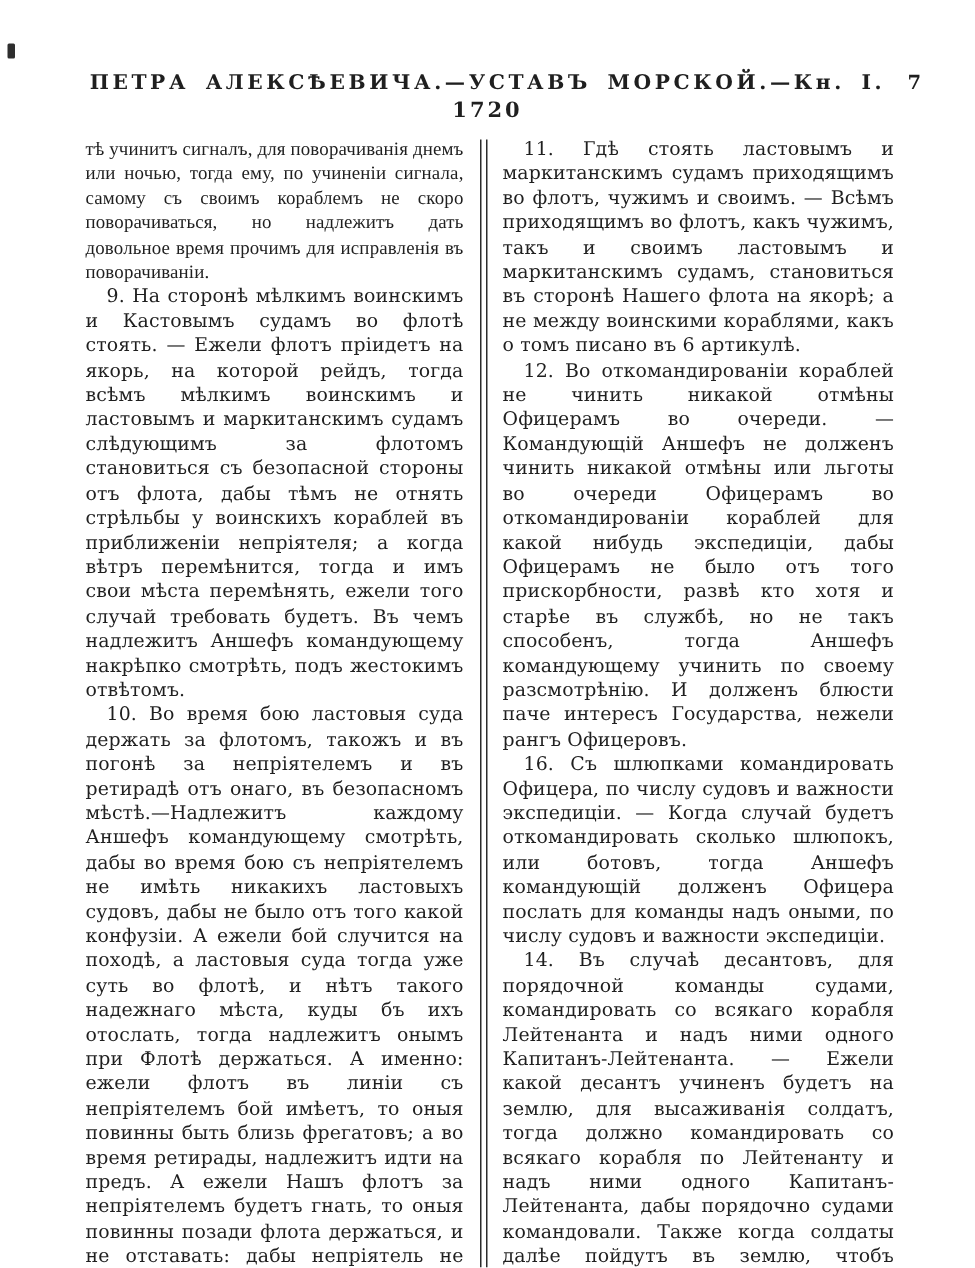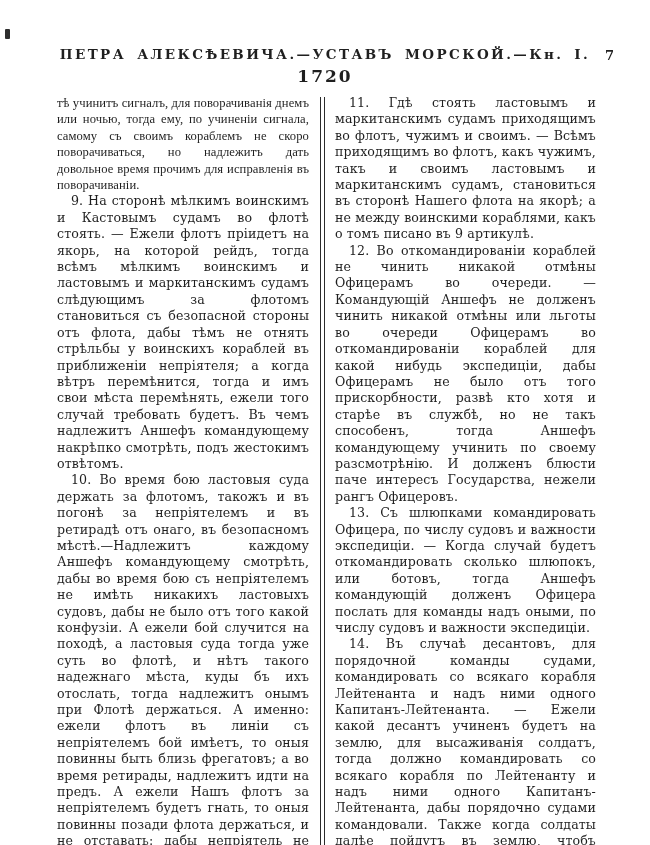--- a/index.html
+++ b/index.html
@@ -19,21 +19,21 @@
     letter-spacing:2.4px;
     word-spacing:4px;
     white-space:nowrap;
   }
   .page-number{
     position:absolute;right:36px;top:48px;
     font-weight:bold;font-size:13px;
   }
   .year{
     text-align:center;font-weight:bold;
-    font-size:17px;letter-spacing:2px;margin-top:3px;
+    font-size:14px;letter-spacing:2px;margin-top:3px;
   }
   .columns{display:flex;margin:9px 54px 0 57px;align-items:stretch;}
   .col{
     text-align:justify;
     font-size:12.6px;
     line-height:16.4px;
     letter-spacing:0.1px;
   }
   .col-left{width:253px;}
   .col-right{width:262px;}
@@ -76,27 +76,27 @@
       </p>
       <p class="para">
         <span class="it">10. Во время бою ластовыя суда держать за флотомъ, такожъ и въ погонѣ за непріятелемъ и въ ретирадѣ отъ онаго, въ безопасномъ мѣстѣ.—</span><span>Надлежитъ каждому Аншефъ командующему смотрѣть, дабы во время бою съ непріятелемъ не имѣть никакихъ ластовыхъ судовъ, дабы не было отъ того какой конфузіи. А ежели бой случится на походѣ, а ластовыя суда тогда уже суть во флотѣ, и нѣтъ такого надежнаго мѣста, куды бъ ихъ отослать, тогда надлежитъ онымъ при Флотѣ держаться. А именно: ежели флотъ въ линіи съ непріятелемъ бой имѣетъ, то оныя повинны быть близь фрегатовъ; а во время ретирады, надлежитъ идти на предъ. А ежели Нашъ флотъ за непріятелемъ будетъ гнать, то оныя повинны позади флота держаться, и не отставать: дабы непріятель не могъ имъ какой вреды учинить, и должны помогать своимъ поврежденнымъ кораблямъ со всякою прилежностію. Также ежели и непріятельской корабль будетъ тонуть, то какъ возможно сбирать съ него людей и вещи, а особливо флаги и вымпелы.</span>
       </p>
     </div>
 
     <div class="divider"></div>
 
     <div class="col col-right">
       <p class="para">
-        <span class="it">11. Гдѣ стоять ластовымъ и маркитанскимъ судамъ приходящимъ во флотъ, чужимъ и своимъ. — </span><span>Всѣмъ приходящимъ во флотъ, какъ чужимъ, такъ и своимъ ластовымъ и маркитанскимъ судамъ, становиться въ сторонѣ Нашего флота на якорѣ; а не между воинскими кораблями, какъ о томъ писано въ 9 артикулѣ.</span>
+        <span class="it">11. Гдѣ стоять ластовымъ и маркитанскимъ судамъ приходящимъ во флотъ, чужимъ и своимъ. — </span><span>Всѣмъ приходящимъ во флотъ, какъ чужимъ, такъ и своимъ ластовымъ и маркитанскимъ судамъ, становиться въ сторонѣ Нашего флота на якорѣ; а не между воинскими кораблями, какъ о томъ писано въ 6 артикулѣ.</span>
       </p>
       <p class="para">
         <span class="it">12. Во откомандированіи кораблей не чинить никакой отмѣны Офицерамъ во очереди. — </span><span>Командующій Аншефъ не долженъ чинить никакой отмѣны или льготы во очереди Офицерамъ во откомандированіи кораблей для какой нибудь экспедиціи, дабы Офицерамъ не было отъ того прискорбности, развѣ кто хотя и старѣе въ службѣ, но не такъ способенъ, тогда Аншефъ командующему учинить по своему разсмотрѣнію. И долженъ блюсти паче интересъ Государства, нежели рангъ Офицеровъ.</span>
       </p>
       <p class="para">
-        <span class="it">13. Съ шлюпками командировать Офицера, по числу судовъ и важности экспедиціи. — </span><span>Когда случай будетъ откомандировать сколько шлюпокъ, или ботовъ, тогда Аншефъ командующій долженъ Офицера послать для команды надъ оными, по числу судовъ и важности экспедиціи.</span>
+        <span class="it">16. Съ шлюпками командировать Офицера, по числу судовъ и важности экспедиціи. — </span><span>Когда случай будетъ откомандировать сколько шлюпокъ, или ботовъ, тогда Аншефъ командующій долженъ Офицера послать для команды надъ оными, по числу судовъ и важности экспедиціи.</span>
       </p>
       <p class="para">
         <span class="it">14. Въ случаѣ десантовъ, для порядочной команды судами, командировать со всякаго корабля Лейтенанта и надъ ними одного Капитанъ-Лейтенанта. — </span><span>Ежели какой десантъ учиненъ будетъ на землю, для высаживанія солдатъ, тогда должно командировать со всякаго корабля по Лейтенанту и надъ ними одного Капитанъ-Лейтенанта, дабы порядочно судами командовали. Также когда солдаты далѣе пойдутъ въ землю, чтобъ доброе опасеніе имѣлъ отъ непріятеля. И ежели потребно, то надлежитъ сдѣлать траншаментъ или иную какую крѣпость по пропорціи, для возвращенія высаженныхъ людей.</span>
       </p>
 
     </div>
 
   </div>
 </div>
 

